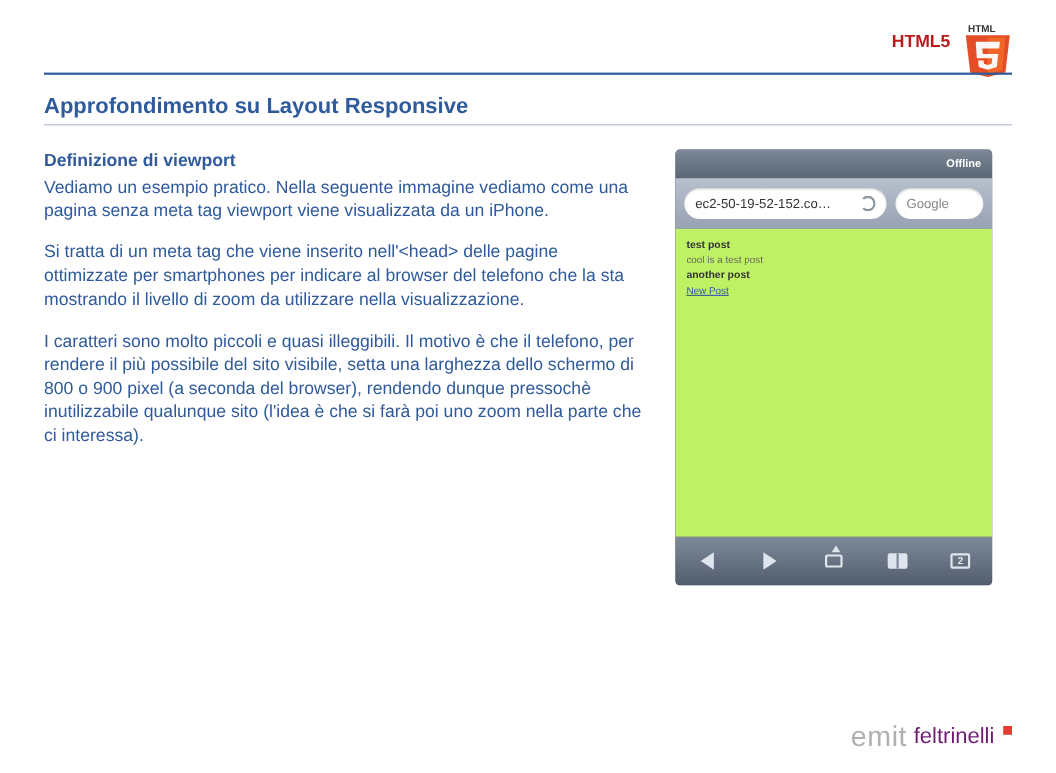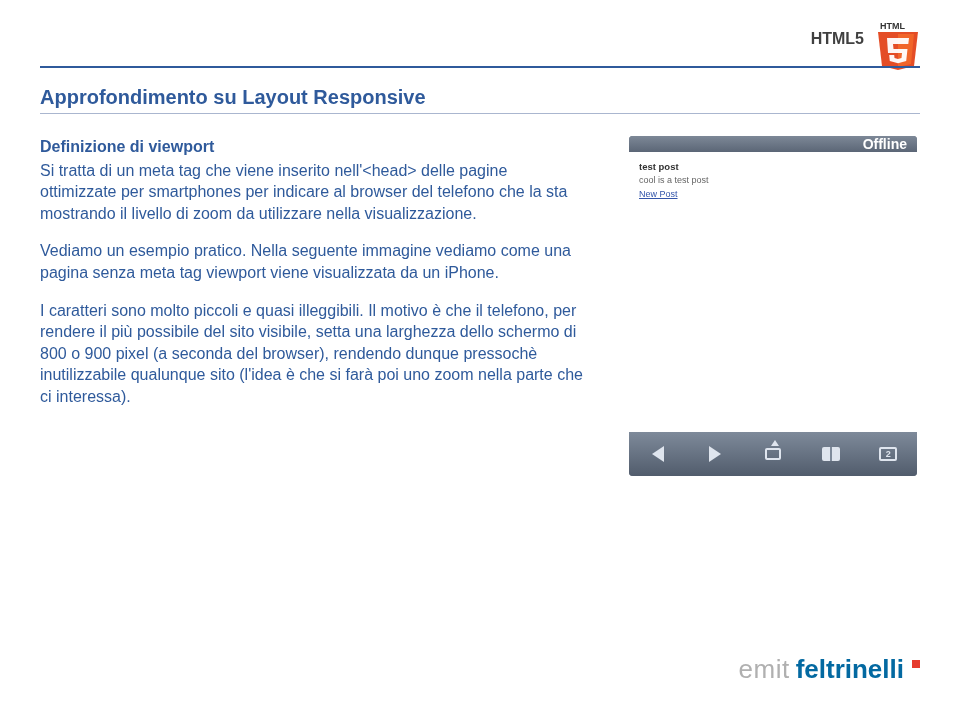--- a/index.html
+++ b/index.html
@@ -22,21 +22,21 @@
     gap: 10px;
     position: relative;
     height: 50px;
   }
   .topline .rule {
     position: absolute;
     left: 0; right: 0; bottom: 0;
     border-bottom: 2px solid #2f5a9b;
   }
   .topline-label {
-    color: #404040;
+    color: #b91c1c;
     font-weight: 600;
     font-size: 16px;
     margin-right: 2px;
     position: relative;
     top: -4px;
   }
   .html5-logo {
     position: relative;
     top: 4px;
   }
@@ -45,21 +45,21 @@
     font-size: 20px;
     font-weight: 600;
     margin: 18px 0 4px 0;
   }
   .section-rule {
     border-bottom: 1px solid #aab6cf;
     margin-bottom: 22px;
   }
   .body-cols {
     display: flex;
-    gap: 38px;
+    gap: 23px;
   }
   .textcol {
     flex: 0 0 545px;
     font-size: 16px;
     line-height: 1.35;
     color: #2f5a9b;
   }
   .textcol .sub {
     font-weight: 600;
     margin-bottom: 2px;
@@ -74,24 +74,24 @@
   .phone {
     width: 288px;
     background: #4e5a68;
     border-radius: 4px;
     box-shadow: inset 0 0 0 1px #8a93a0;
     overflow: hidden;
     display: flex;
     flex-direction: column;
   }
   .ph-statusbar {
-    height: 16px;
+    height: 26px;
     background: linear-gradient(#7d8897, #5b6676);
     color: #fff;
-    font-size: 14px;
+    font-size: 10px;
     display: flex;
     align-items: center;
     justify-content: flex-end;
     padding: 0 10px;
     font-weight: 600;
   }
   .ph-addr {
     height: 46px;
     background: linear-gradient(#b7c0cd, #97a2b2);
     display: flex;
@@ -113,21 +113,21 @@
   .addr-field { flex: 1; justify-content: space-between; color: #333; }
   .search-field { width: 80px; color: #888; }
   .reload-icon {
     width: 14px; height: 14px;
     border: 2px solid #8a93a0;
     border-left-color: transparent;
     border-radius: 50%;
     position: relative;
   }
   .ph-content {
-    background: #ffffff;
+    background: #bef264;
     flex: 1;
     padding: 8px 10px;
     font-size: 9px;
     color: #444;
     line-height: 1.5;
     min-height: 280px;
   }
   .ph-content .t1 { font-weight: bold; font-size: 9.5px; color:#333;}
   .ph-content .t2 { color:#666; }
   .ph-content .lnk { color:#3355aa; text-decoration: underline; }
@@ -162,21 +162,21 @@
   .footer {
     position: absolute;
     right: 40px;
     bottom: 18px;
     display: flex;
     align-items: center;
     gap: 6px;
     font-family: Arial, sans-serif;
   }
   .footer .emit { color: #b0b0b0; font-weight: 400; font-size: 26px; letter-spacing: .5px;}
-  .footer .felt { color: #0369a1; font-weight: 700; font-size: 26px; }
+  .footer .felt { color: #701a75; font-weight: 400; font-size: 20px; }
   .footer .sq { width: 8px; height: 8px; background: #e63b2e; margin-left: 2px; align-self: flex-start; position:relative; top:6px;}
 </style>
 </head>
 <body>
 
 <div class="page">
   <div class="topline">
     <span class="topline-label">HTML5</span>
     <span class="html5-logo">
       <svg width="44" height="50" viewBox="0 0 44 50">
@@ -188,33 +188,43 @@
     </span>
     <div class="rule"></div>
   </div>
 
   <h1 class="section-title">Approfondimento su Layout Responsive</h1>
   <div class="section-rule"></div>
 
   <div class="body-cols">
     <div class="textcol">
       <div class="sub">Definizione di viewport</div>
+      <p>Vediamo un esempio pratico. Nella seguente immagine vediamo come una pagina senza meta tag viewport viene visualizzata da un iPhone.</p>
       <p>Si tratta di un meta tag che viene inserito nell'&lt;head&gt; delle pagine ottimizzate per smartphones per indicare al browser del telefono che la sta mostrando il livello di zoom da utilizzare nella visualizzazione.</p>
-      <p>Vediamo un esempio pratico. Nella seguente immagine vediamo come una pagina senza meta tag viewport viene visualizzata da un iPhone.</p>
       <p>I caratteri sono molto piccoli e quasi illeggibili. Il motivo è che il telefono, per rendere il più possibile del sito visibile, setta una larghezza dello schermo di 800 o 900 pixel (a seconda del browser), rendendo dunque pressochè inutilizzabile qualunque sito (l'idea è che si farà poi uno zoom nella parte che ci interessa).</p>
     </div>
 
     <div class="imgcol">
       <div class="phone">
         <div class="ph-statusbar">
           <span>Offline</span>
         </div>
+        <div class="ph-addr">
+          <div class="addr-field">
+            <span>ec2-50-19-52-152.co…</span>
+            <span class="reload-icon"></span>
+          </div>
+          <div class="search-field">
+            <span>Google</span>
+          </div>
+        </div>
         <div class="ph-content">
           <div class="t1">test post</div>
           <div class="t2">cool is a test post</div>
+          <div class="t1">another post</div>
           <div class="lnk">New Post</div>
         </div>
         <div class="ph-toolbar">
           <div class="ico">
               <div class="tri back"></div>
             </div>
           <div class="ico">
               <div class="tri fwd"></div>
             </div>
           <div class="ico">

